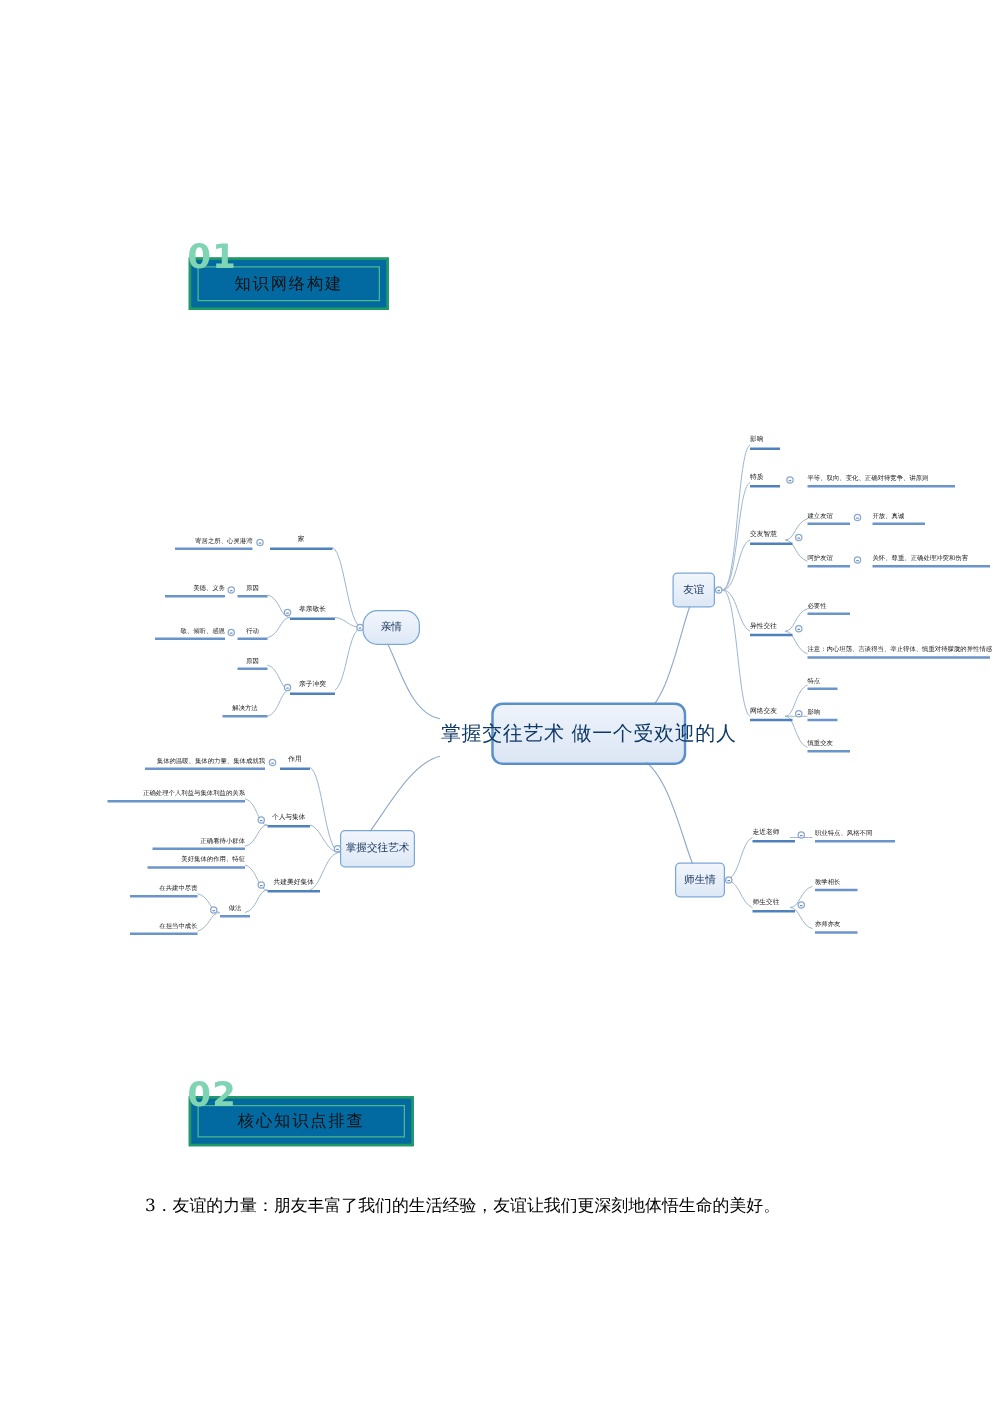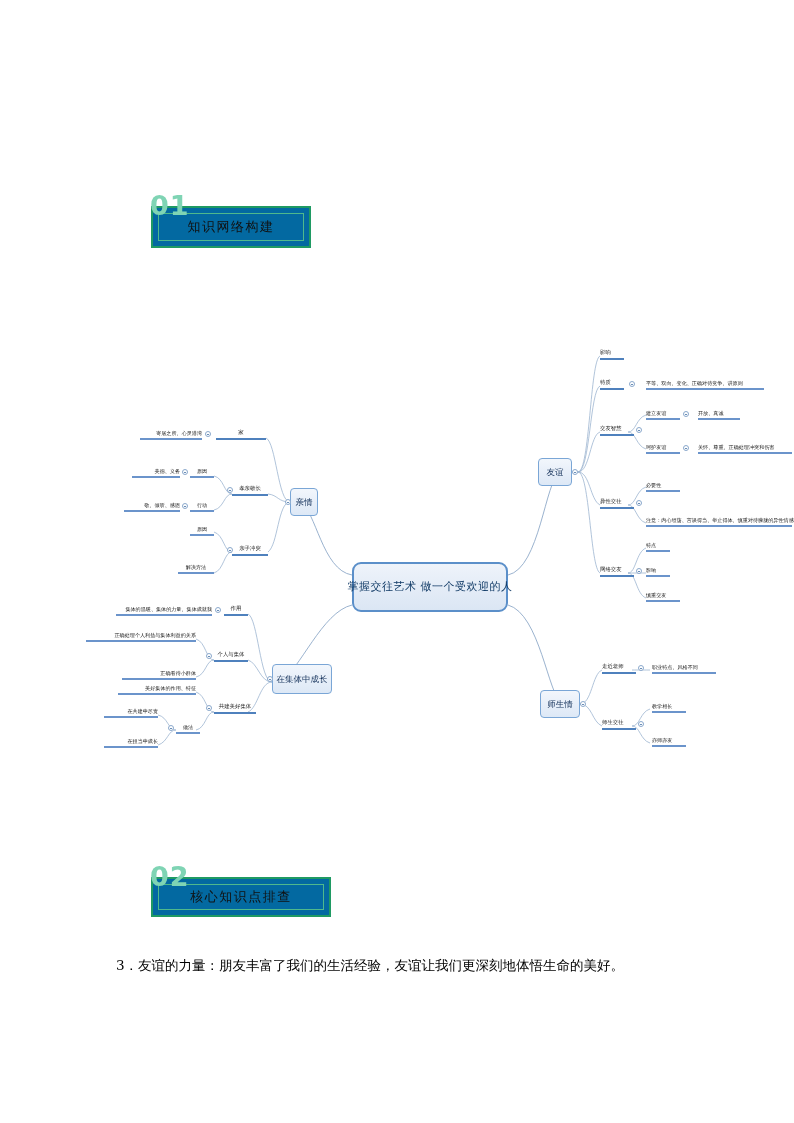--- a/index.html
+++ b/index.html
@@ -58,21 +58,21 @@
 
   .node{
     position:absolute;box-sizing:border-box;
     display:flex;align-items:center;justify-content:center;
     color:#1c1c1c;line-height:1.05;white-space:nowrap;
   }
   
   .n-center{
     background:linear-gradient(#eef3fa,#dbe6f4);
     border:2px solid #5b8fc9;border-radius:9px;
-    font-size:11px;letter-spacing:.5px;color:#103a66;
+    font-size:16px;letter-spacing:.5px;color:#103a66;margin-left:41px;
   }
   
   .n-l1{
     background:linear-gradient(#f2f6fc,#dde8f6);
     border:1px solid #7aa6d6;border-radius:4px;
     font-size:8.5px;color:#14315a;
   }
   
   .n-ul{
     align-items:flex-end;justify-content:center;
@@ -175,21 +175,21 @@
 
         <path d="M632,396 C640,396 640,382 650,379"></path>
         <path d="M632,396 C640,396 640,410 650,413"></path>
       </g>
     </svg>
 
     <div class="node n-center" style="left:352px;top:232px;width:156px;height:50px;">
       <span>掌握交往艺术  做一个受欢迎的人</span>
     </div>
 
-    <div class="node n-l1" style="left:290px;top:158px;width:28px;height:28px;">
+    <div class="node n-l1" style="left:290px;top:158px;width:46px;height:28px;border-radius:12px;">
       <span>亲情</span>
     </div>
     <div class="mk" style="left:285px;top:169px;"></div>
 
     <div class="node n-ul" style="left:216px;top:96px;width:50px;height:14px;">
       <span>家</span>
     </div>
     <div class="node n-ul lvl3 leftal" style="left:208px;top:96px;width:0px;height:14px;overflow:visible;border:none;"></div>
     <div class="node n-ul lvl3 leftal" style="left:140px;top:96px;width:62px;height:14px;">
       <span>寄居之所、心灵港湾</span>
@@ -223,21 +223,21 @@
     <div class="mk" style="left:227px;top:217px;"></div>
 
     <div class="node n-ul lvl3" style="left:190px;top:192px;width:24px;height:14px;">
       <span>原因</span>
     </div>
     <div class="node n-ul lvl3" style="left:178px;top:230px;width:36px;height:14px;">
       <span>解决方法</span>
     </div>
 
     <div class="node n-l1" style="left:272px;top:334px;width:60px;height:30px;">
-      <span>在集体中成长</span>
+      <span>掌握交往艺术</span>
     </div>
     <div class="mk" style="left:267px;top:346px;"></div>
 
     <div class="node n-ul" style="left:224px;top:272px;width:24px;height:14px;">
       <span>作用</span>
     </div>
     <div class="node n-ul lvl3 leftal" style="left:116px;top:272px;width:96px;height:14px;">
       <span>集体的温暖、集体的力量、集体成就我</span>
     </div>
     <div class="mk" style="left:215px;top:277px;"></div>

